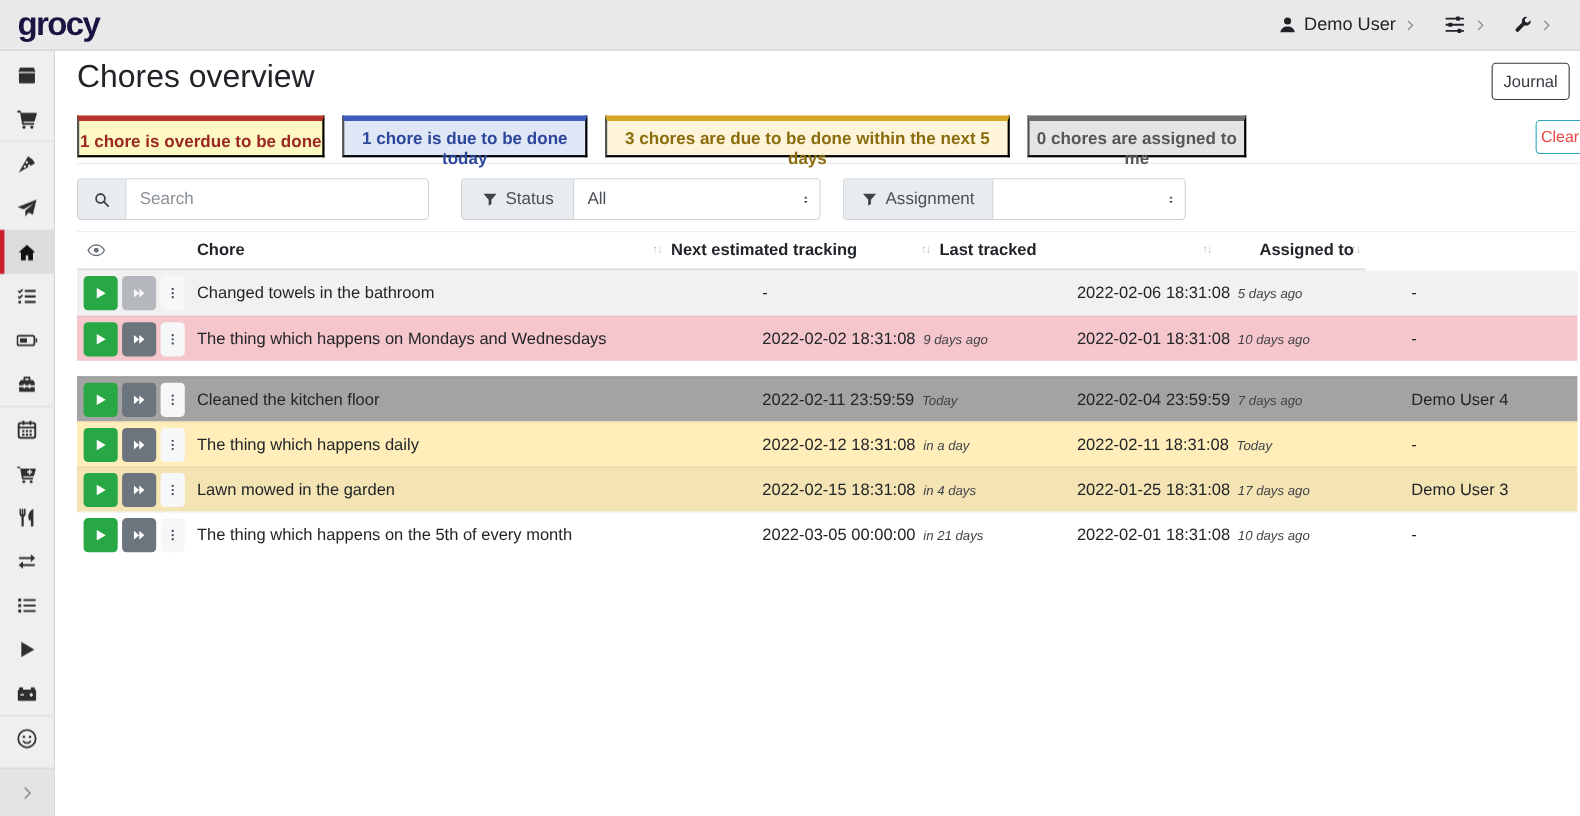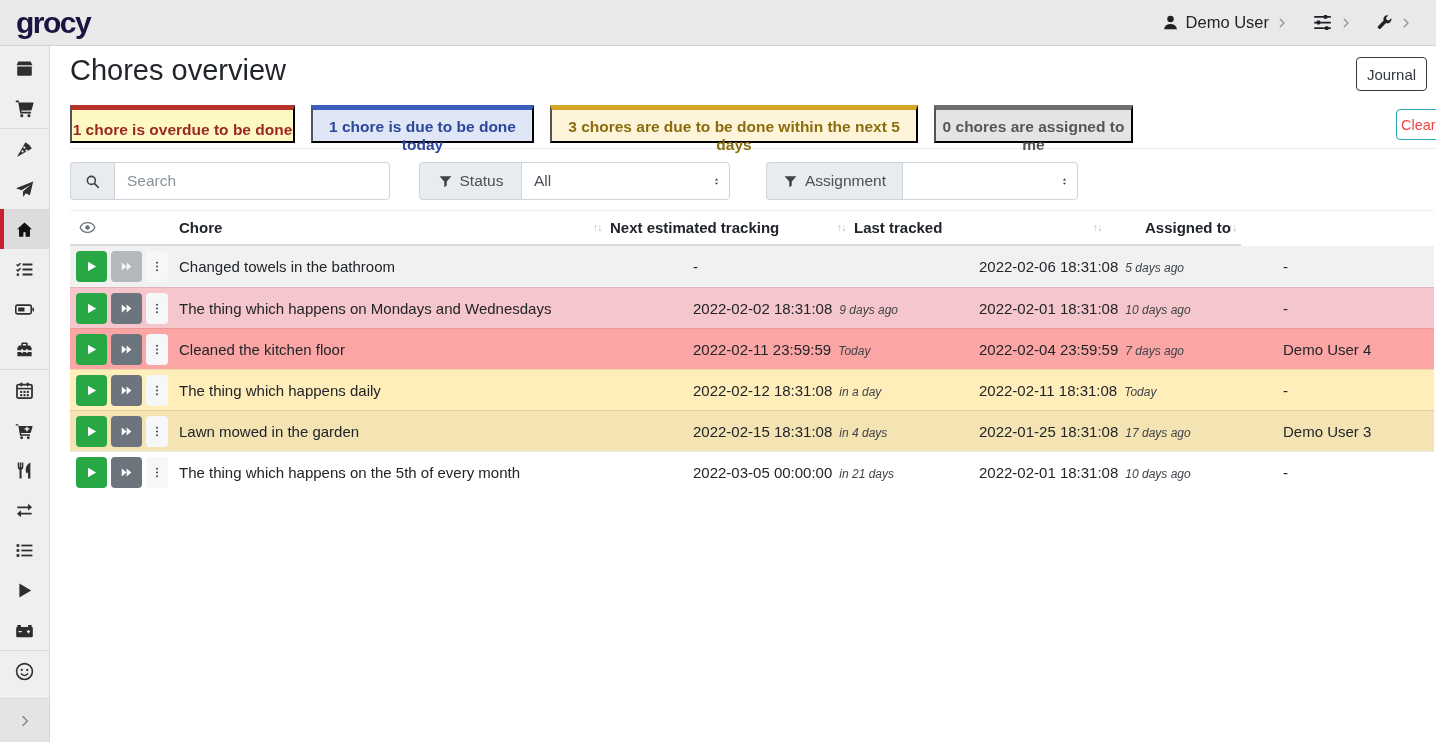--- a/index.html
+++ b/index.html
@@ -74,21 +74,21 @@
   .thead .sort { position: absolute; top: 0; line-height: 33px; font-size: 10.5px;
     color: #b9bdc1; letter-spacing: -1px; cursor: pointer; }
   .thead .eye { position: absolute; left: 9px; top: 8px; color: #6b7177; cursor: pointer; }
   .thead .eye svg { width: 17px; height: 17px; }
   .underline { height: 2px; width: 1171px; background: #d7dbdf; }
 
   .trow { position: relative; height: 41px; border-top: 1px solid rgba(0,0,0,0.08); }
   .trow:first-of-type { border-top: none; }
   .v-striped { background: #f1f1f1; }
   .v-danger { background: #f5c6cb; }
-  .v-info-striped { background: #fca5a5; }
+  .v-info-striped { background: #a3a3a3; margin-top: 14px; }
   .v-warning { background: #ffeeba; padding-left: 17px; }
   .v-warning-striped { background: #f4e3b3; }
   .v-white { background: #fff; }
 
   .rbtn { position: absolute; top: 5px; width: 31px; height: 31px; border: none;
     border-radius: 4px; cursor: pointer; display: flex; align-items: center; justify-content: center; color: #fff; }
   .rbtn svg { width: 13px; height: 13px; }
   .btn-play { left: 6px; background: #28a745; }
   .btn-skip { left: 41px; background: #6c757d; }
   .btn-skip.disabled { opacity: 0.45; cursor: default; }
@@ -345,21 +345,21 @@
       </div>
       <div class="igroup" style="left:349px;">
         <div class="iprepend" style="width:102px;">
           <span class="ic">
               <svg viewBox="0 0 24 24" fill="currentColor" xmlns="http://www.w3.org/2000/svg">
                 <path d="M2.5 3.5h19L14 12v6.5L10 21v-9L2.5 3.5z"></path>
               </svg>
             </span>
           <span>Status</span>
         </div>
-        <div class="fselect" style="width:209px;">
+        <div class="fselect" style="width:225px;">
           <span>All</span>
           <span class="caret"><svg viewBox="0 0 24 24" fill="currentColor" xmlns="http://www.w3.org/2000/svg">
                 <path d="M12 3.5 16 9H8z"></path>
                 <path d="M12 20.5 8 15h8z"></path>
               </svg></span>
         </div>
       </div>
       <div class="igroup" style="left:696px;">
         <div class="iprepend" style="width:136px;">
           <span class="ic">

